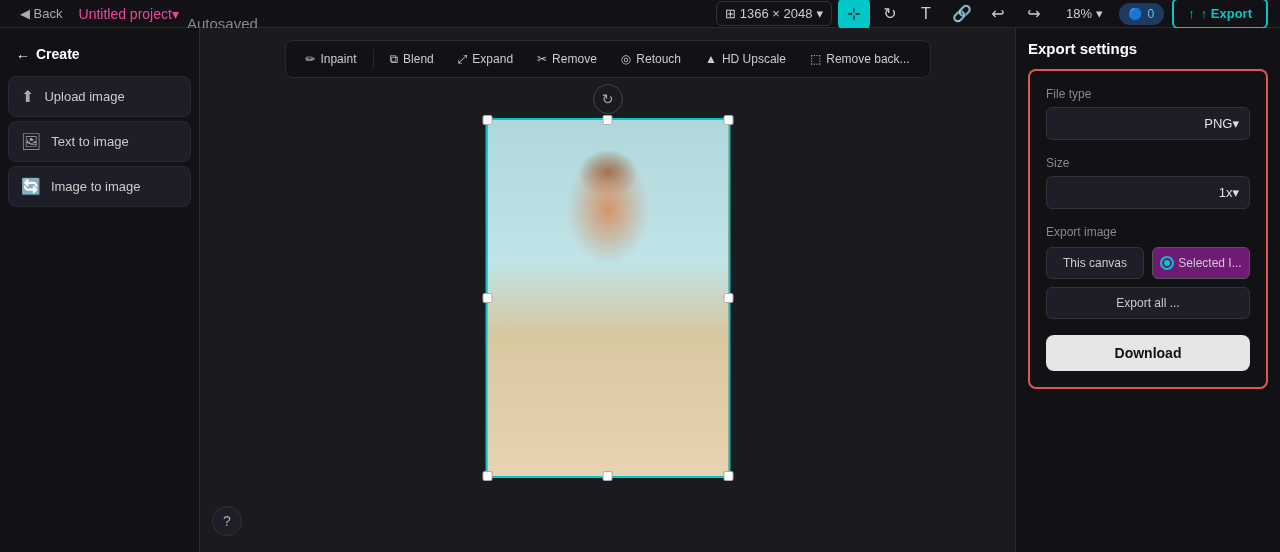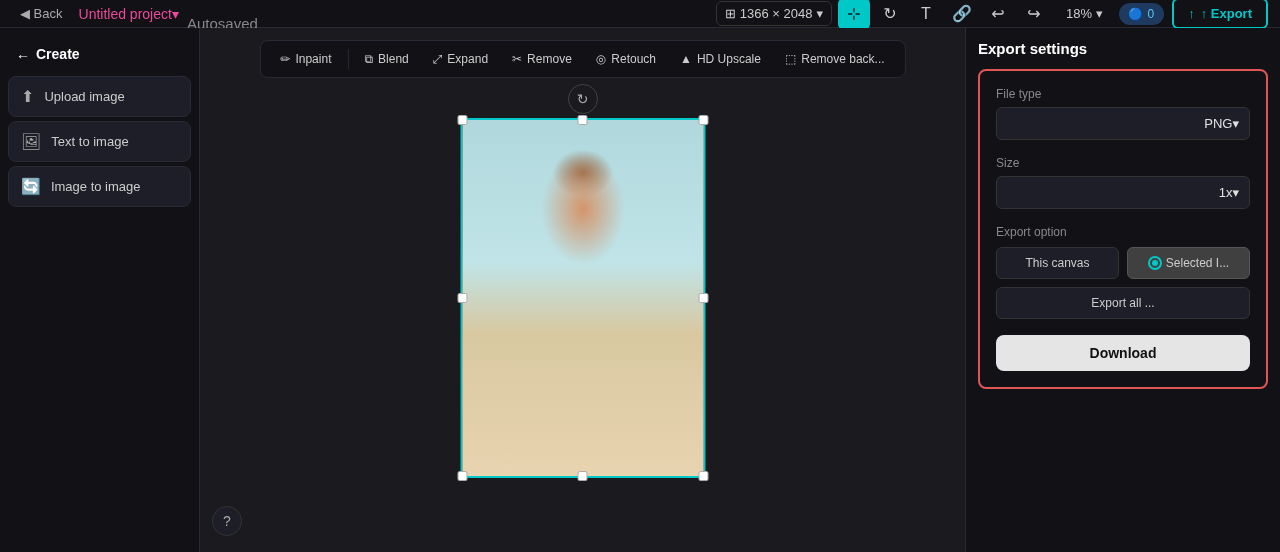--- a/index.html
+++ b/index.html
@@ -297,21 +297,21 @@
       border: 1px solid #aaa;
       border-radius: 2px;
     }
     .mid-handle.ml { top: 50%; left: -5px; transform: translateY(-50%); }
     .mid-handle.mr { top: 50%; right: -5px; transform: translateY(-50%); }
     .mid-handle.tm { left: 50%; top: -5px; transform: translateX(-50%); }
     .mid-handle.bm { left: 50%; bottom: -5px; transform: translateX(-50%); }
 
     
     .export-panel {
-      width: 315px;
+      width: 265px;
       background: #111116;
       border-left: 1px solid #2a2a35;
       display: flex;
       flex-direction: column;
       flex-shrink: 0;
     }
     .export-settings-inner {
       margin: 12px;
       border: 2px solid #e05555;
       border-radius: 8px;
@@ -361,21 +361,21 @@
       color: #ccc;
       font-size: 12px;
       text-align: center;
       cursor: pointer;
       display: flex;
       align-items: center;
       justify-content: center;
       gap: 4px;
     }
     .option-btn.selected {
-      background: #404040;
+      background: #701a75;
       border-color: #555;
     }
     .radio-dot {
       width: 14px;
       height: 14px;
       border-radius: 50%;
       border: 2px solid #00c8c8;
       display: flex;
       align-items: center;
       justify-content: center;
@@ -608,21 +608,21 @@
 
       <div>
         <div class="field-label">Size</div>
         <div class="select-field">
           <span>1x</span>
           <span>▾</span>
         </div>
       </div>
 
       <div>
-        <div class="export-option-label">Export option</div>
+        <div class="export-option-label">Export image</div>
         <div class="export-options-row">
           <div class="option-btn">
             <span>This canvas</span>
           </div>
           <div class="option-btn selected">
             <div class="radio-dot filled"></div>
             <span>Selected I...</span>
           </div>
         </div>
         <div style="margin-top:8px;" class="export-all-row">

